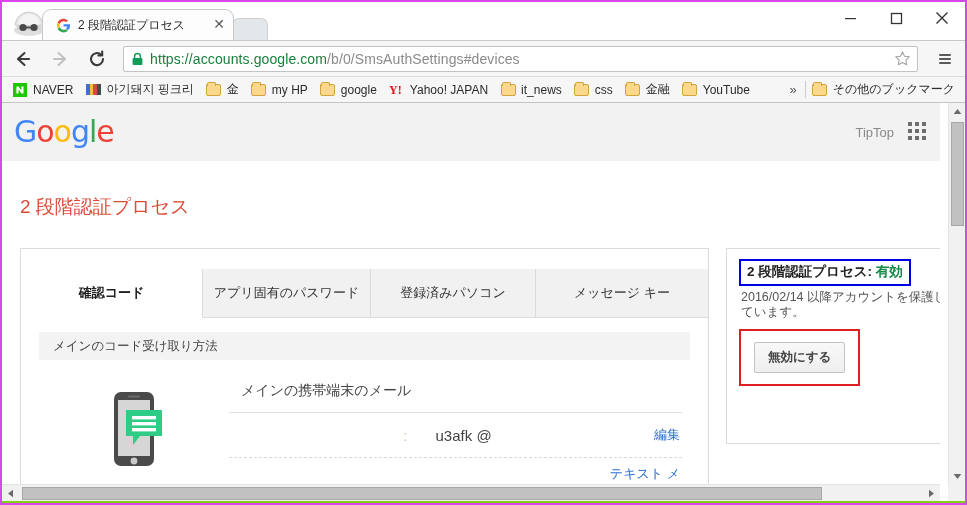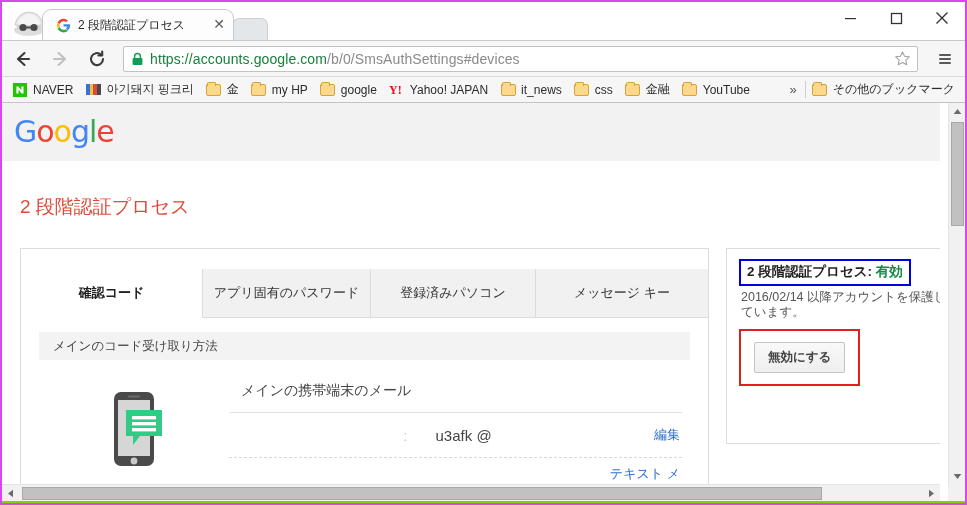--- a/index.html
+++ b/index.html
@@ -683,20 +683,34 @@
   </div>
 
   <div class="viewport">
 
     <div class="page">
 
       <div class="g-header">
         <div class="g-logo">
           <span style="color:#4285f4">G</span><span style="color:#ea4335">o</span><span style="color:#fbbc05">o</span><span style="color:#4285f4">g</span><span style="color:#34a853">l</span><span style="color:#ea4335">e</span>
         </div>
+        <div class="g-right">
+          <span class="g-user">TipTop</span>
+          <span class="g-apps">
+            <i></i>
+              <i></i>
+              <i></i>
+              <i></i>
+              <i></i>
+              <i></i>
+              <i></i>
+              <i></i>
+              <i></i>
+          </span>
+        </div>
       </div>
 
       <div class="page-title">2 段階認証プロセス</div>
 
       <div class="content-row">
 
         <div class="main-card">
 
           <div class="tabs">
             <div class="tab w1 active">確認コード</div>

